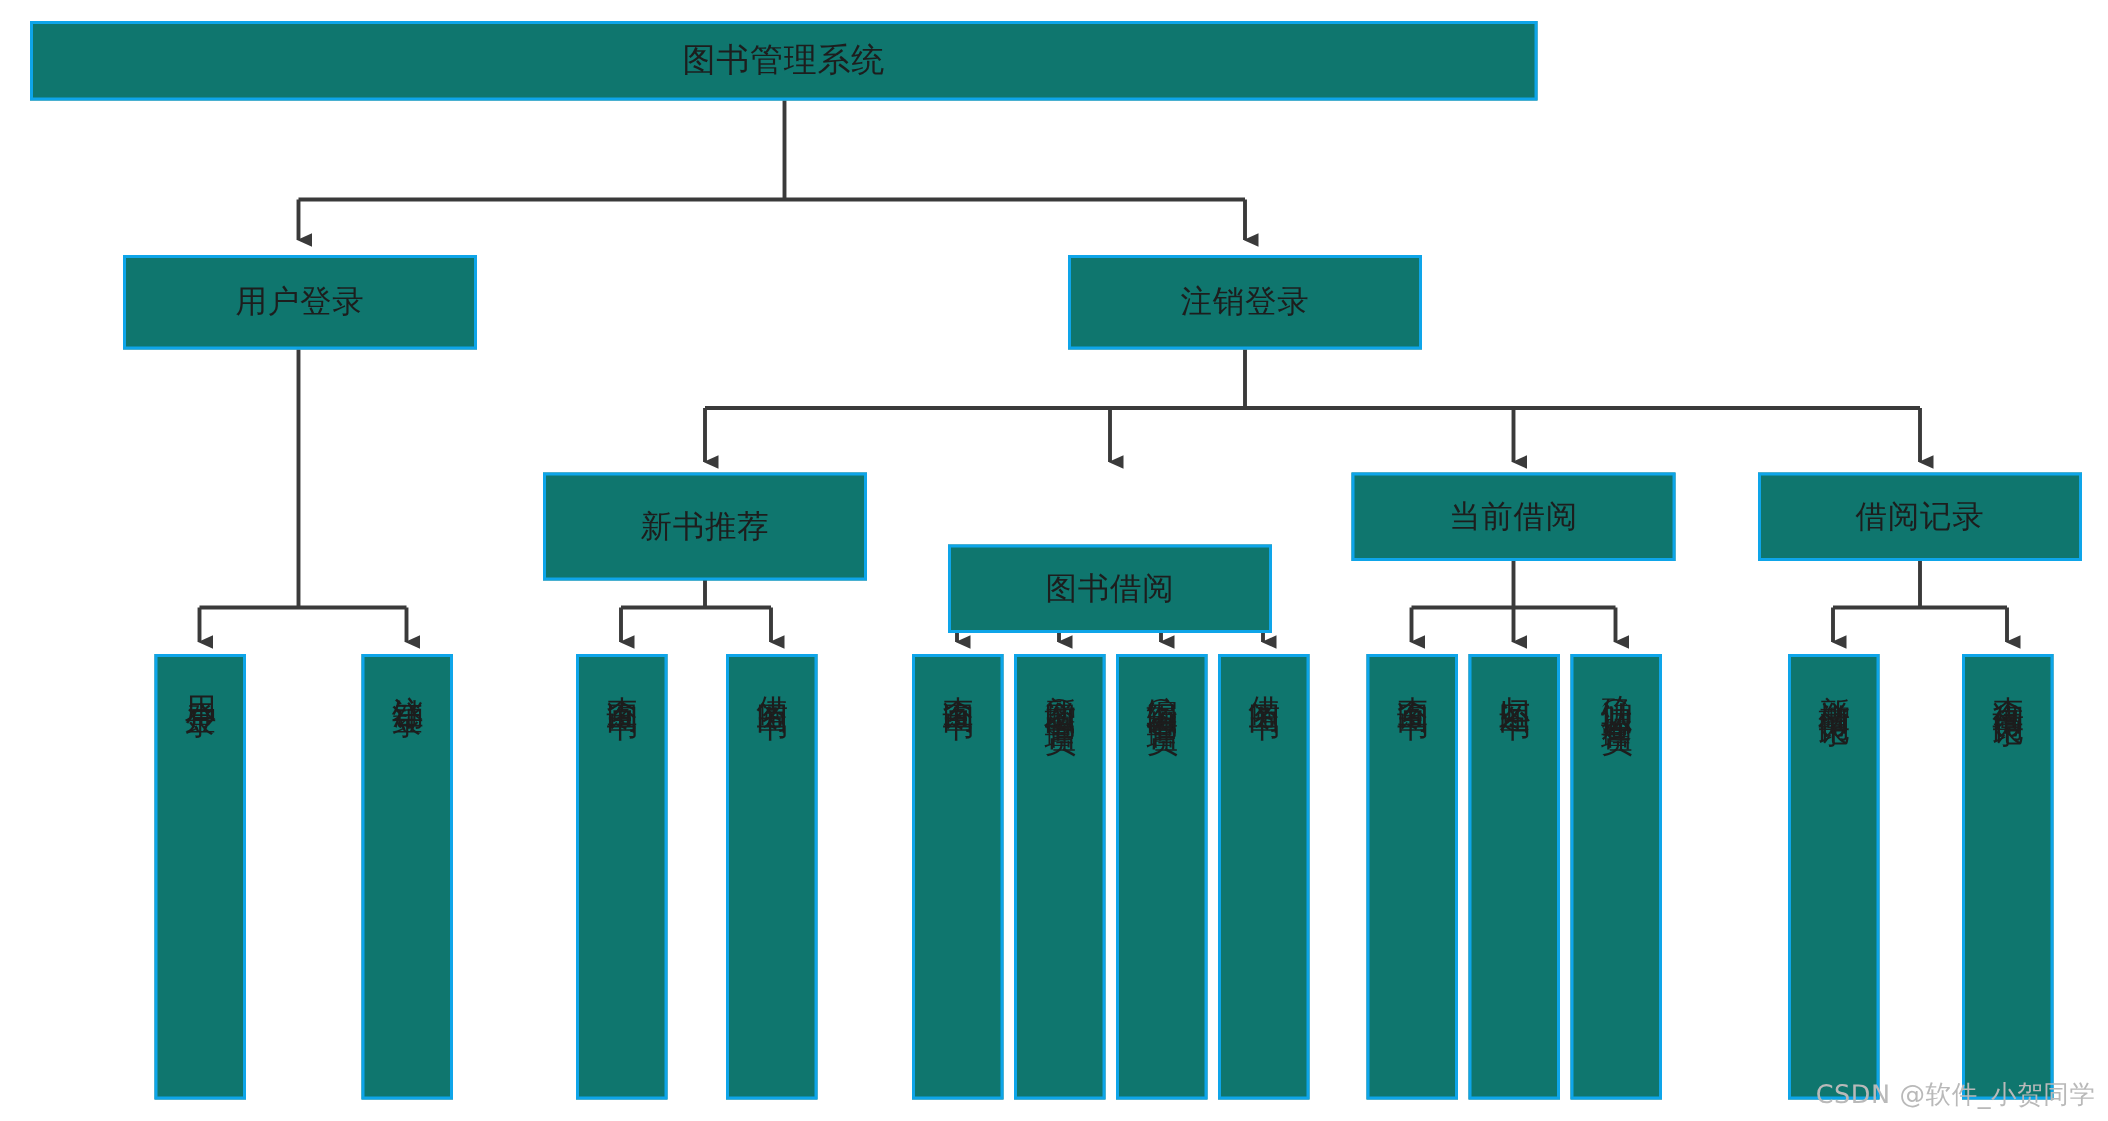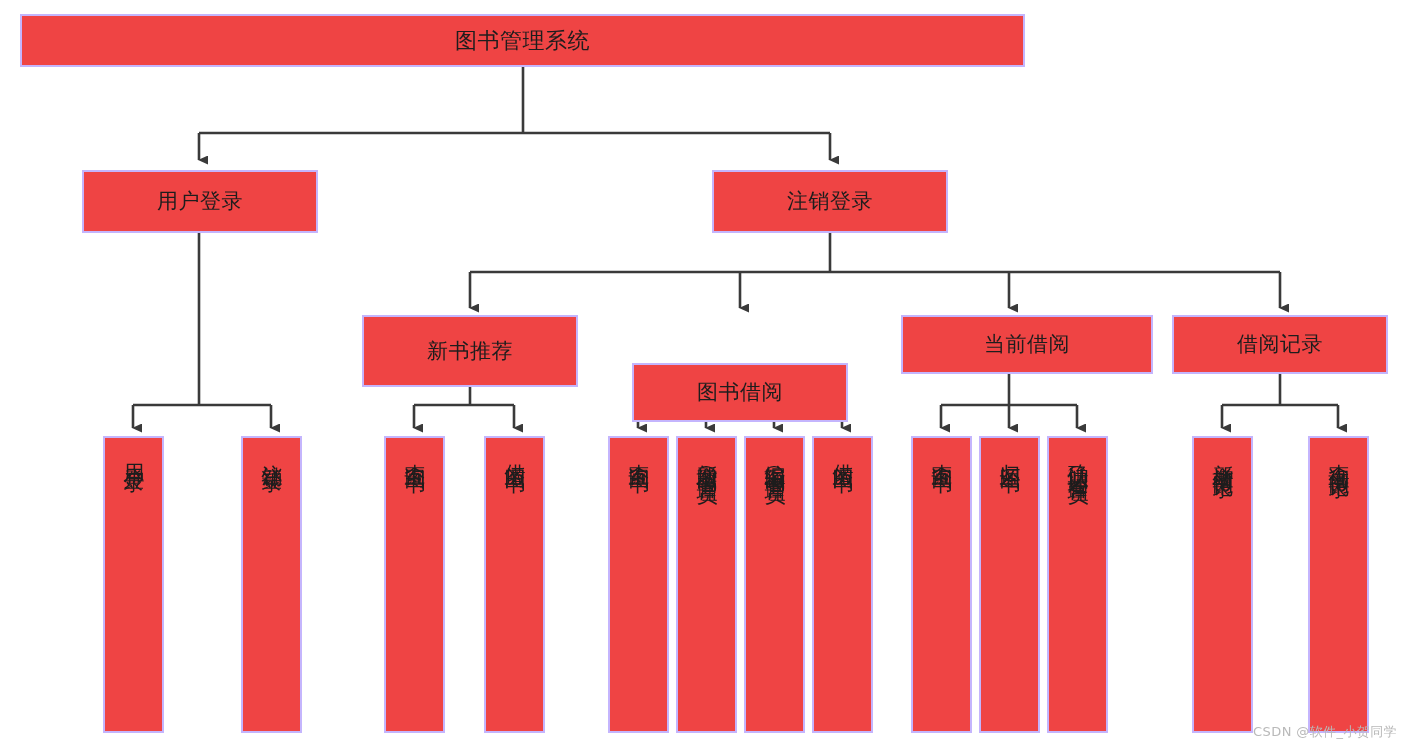--- a/index.html
+++ b/index.html
@@ -21,22 +21,22 @@
     position: absolute;
     left: 0;
     top: 0;
     width: 1405px;
     height: 747px;
     pointer-events: none;
   }
   .node {
     position: absolute;
     box-sizing: border-box;
-    background: #ef4444;
-    border: 2px solid #c4b5fd;
+    background: #0f766e;
+    border: 2px solid #0ea5e9;
     display: flex;
     align-items: center;
     justify-content: center;
     z-index: 2;
   }
   .node .lbl {
     color: #1d1d1d;
     line-height: 1.18;
     text-align: center;
     letter-spacing: 0.5px;
@@ -54,21 +54,21 @@
     writing-mode: vertical-rl;
     text-orientation: upright;
     letter-spacing: 3px;
     white-space: nowrap;
   }
   .node.root .lbl { font-size: 22px; }
   .watermark {
     position: absolute;
     right: 8px;
     bottom: 6px;
-    font-size: 13px;
+    font-size: 17px;
     color: #b9b9b9;
     letter-spacing: 0.4px;
     z-index: 3;
     white-space: nowrap;
   }
 </style>
 </head>
 <body>
 
 <div id="canvas">
@@ -133,21 +133,21 @@
   <div class="node horiz" style="left:712px; top:170px; width:236px; height:63px;">
     <span class="lbl">注销登录</span>
   </div>
 
   <div class="node horiz" style="left:362px; top:315px; width:216px; height:72px;">
     <span class="lbl">新书推荐</span>
   </div>
   <div class="node horiz" style="left:632px; top:315px; width:216px; height:59px;margin-top:48px;">
     <span class="lbl">图书借阅</span>
   </div>
-  <div class="node horiz" style="left:901px; top:315px; width:252px; height:59px;">
+  <div class="node horiz" style="left:901px; top:315px; width:216px; height:59px;">
     <span class="lbl">当前借阅</span>
   </div>
   <div class="node horiz" style="left:1172px; top:315px; width:216px; height:59px;">
     <span class="lbl">借阅记录</span>
   </div>
 
   <div class="node vert" style="left:103px; top:436px; width:61px; height:297px;">
     <span class="lbl">用户登录</span>
   </div>
   <div class="node vert" style="left:241px; top:436px; width:61px; height:297px;">

